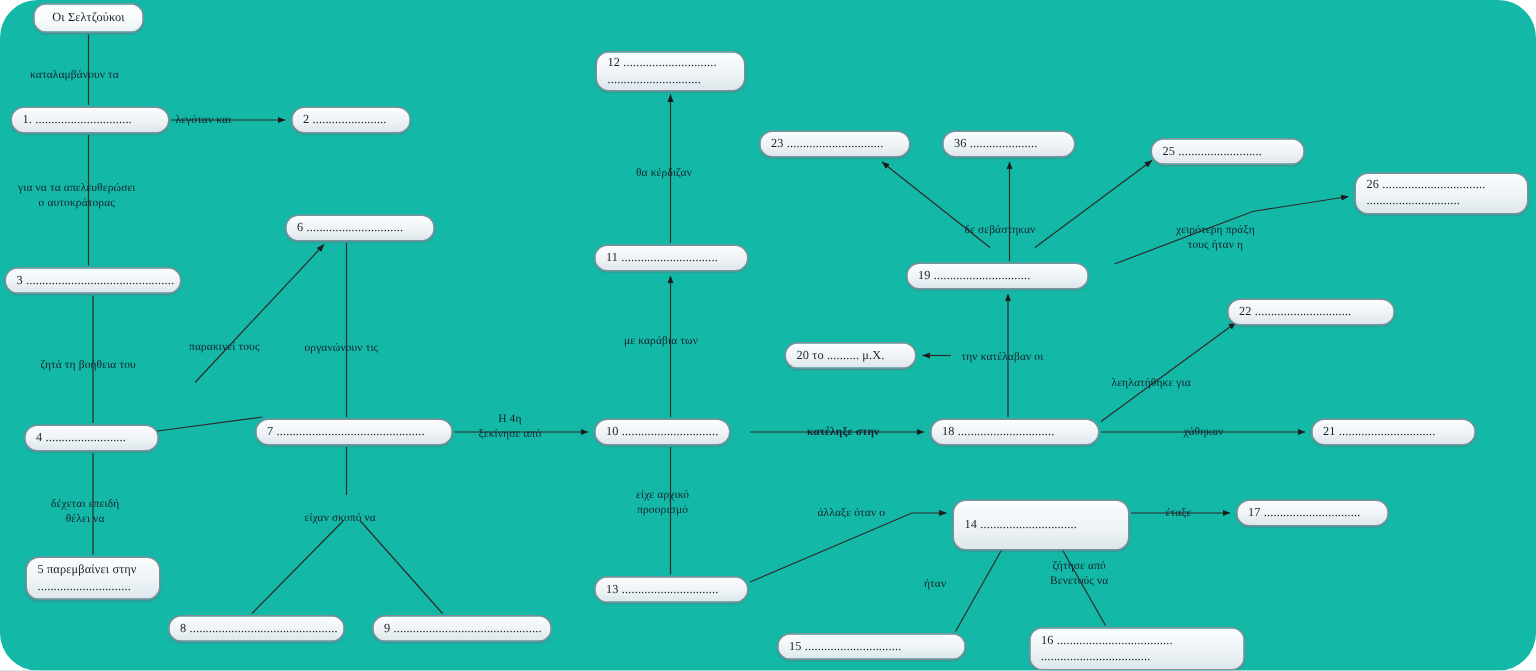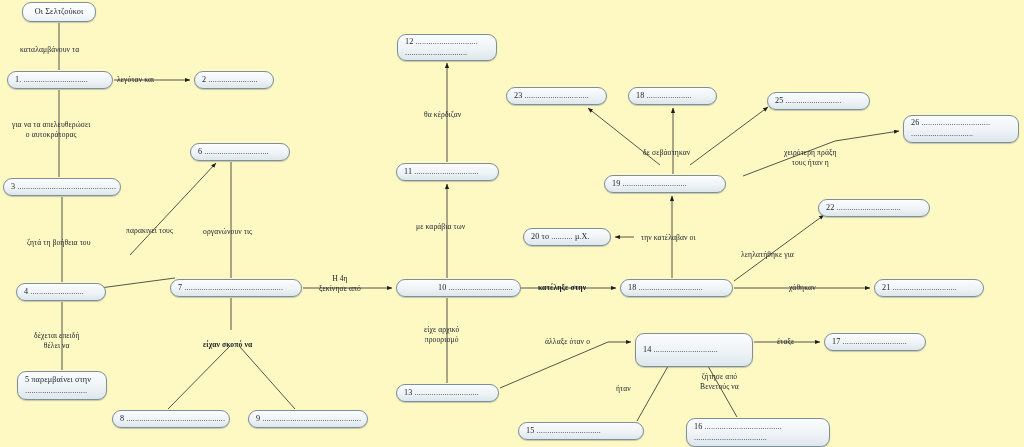--- a/index.html
+++ b/index.html
@@ -1,21 +1,22 @@
 <!DOCTYPE html>
 <html><head>
 <meta charset="utf-8">
 <style>
   html,body{margin:0;padding:0;background:#ffffff;}
   #canvas{
     position:relative;
     width:1024px;height:447px;
-    background:#fef9c3;
+    background:#14b8a6;
     font-family:"Liberation Serif", serif;
     overflow:hidden;
+    border-radius:25px;
   }
   svg.edges{position:absolute;left:0;top:0;width:1024px;height:447px;overflow:visible;}
 
   .node{
     position:absolute;
     box-sizing:border-box;
     border:1px solid #7d8f9a;
     border-radius:9px;
     background:linear-gradient(180deg,#fbfdfe 0%,#eef3f6 55%,#dee7ec 100%);
     box-shadow:0 1px 1px rgba(90,110,125,.35);
@@ -109,21 +110,21 @@
       </div>
       <div class="node" style="left: 170px; top: 279px; width: 132px; height: 18px;">
         <span class="ln">7 ..............................................</span>
       </div>
       <div class="node" style="left: 112px; top: 410px; width: 118px; height: 18px;">
         <span class="ln">8 ..............................................</span>
       </div>
       <div class="node" style="left: 248px; top: 410px; width: 120px; height: 18px;">
         <span class="ln">9 ..............................................</span>
       </div>
-      <div class="node" style="left: 396px; top: 279px; width: 125px; height: 18px; align-items: flex-end;">
+      <div class="node" style="left: 396px; top: 279px; width: 91px; height: 18px;">
         <span class="ln">10 ..............................</span>
       </div>
       <div class="node" style="left: 396px; top: 163px; width: 103px; height: 18px;">
         <span class="ln">11 ..............................</span>
       </div>
       <div class="node" style="left: 397px; top: 34px; width: 100px; height: 27px;">
         <span class="ln">12 .............................</span>
         <span class="ln">.............................</span>
       </div>
       <div class="node" style="left: 396px; top: 384px; width: 103px; height: 18px;">
@@ -154,39 +155,39 @@
       <div class="node" style="left: 874px; top: 279px; width: 110px; height: 18px;">
         <span class="ln">21 ..............................</span>
       </div>
       <div class="node" style="left: 818px; top: 199px; width: 112px; height: 18px;">
         <span class="ln">22 ..............................</span>
       </div>
       <div class="node" style="left: 506px; top: 87px; width: 101px; height: 18px;">
         <span class="ln">23 ..............................</span>
       </div>
       <div class="node" style="left: 628px; top: 87px; width: 89px; height: 18px;">
-        <span class="ln">18 .....................</span>
+        <span class="ln">36 .....................</span>
       </div>
       <div class="node" style="left: 767px; top: 92px; width: 103px; height: 18px;">
         <span class="ln">25 ..........................</span>
       </div>
       <div class="node" style="left: 903px; top: 115px; width: 116px; height: 28px;">
         <span class="ln">26 ................................</span>
         <span class="ln">.............................</span>
       </div>
     </div>
   <div id="label-layer">
       <div class="elabel" style="left: 20px; top: 45px;"><span class="ln">καταλαμβάνουν τα</span></div>
       <div class="elabel" style="left: 117px; top: 75px;"><span class="ln">λεγόταν και</span></div>
       <div class="elabel" style="left: 12px; top: 120px;"><span class="ln">για να τα απελευθερώσει</span><br><span class="ln">ο αυτοκράτορας</span></div>
       <div class="elabel" style="left: 27px; top: 238px;"><span class="ln">ζητά τη βοήθεια του</span></div>
       <div class="elabel" style="left: 34px; top: 331px;"><span class="ln">δέχεται επειδή</span><br><span class="ln">θέλει να</span></div>
       <div class="elabel" style="left: 126px; top: 226px;"><span class="ln">παρακινεί τους</span></div>
       <div class="elabel" style="left: 203px; top: 227px;"><span class="ln">οργανώνουν τις</span></div>
-      <div class="elabel" style="left: 203px; top: 340px; font-weight: bold;"><span class="ln">είχαν σκοπό να</span></div>
+      <div class="elabel" style="left: 203px; top: 340px;"><span class="ln">είχαν σκοπό να</span></div>
       <div class="elabel" style="left: 319px; top: 274px;"><span class="ln">Η 4η</span><br><span class="ln">ξεκίνησε από</span></div>
       <div class="elabel" style="left: 424px; top: 110px;"><span class="ln">θα κέρδιζαν</span></div>
       <div class="elabel" style="left: 416px; top: 222px;"><span class="ln">με καράβια των</span></div>
       <div class="elabel" style="left: 424px; top: 325px;"><span class="ln">είχε αρχικό</span><br><span class="ln">προορισμό</span></div>
       <div class="elabel" style="left: 538px; top: 283px; font-weight: bold;"><span class="ln">κατέληξε στην</span></div>
       <div class="elabel" style="left: 545px; top: 337px;"><span class="ln">άλλαξε όταν ο</span></div>
       <div class="elabel" style="left: 616px; top: 384px;"><span class="ln">ήταν</span></div>
       <div class="elabel" style="left: 700px; top: 372px;"><span class="ln">ζήτησε από</span><br><span class="ln">Βενετούς να</span></div>
       <div class="elabel" style="left: 777px; top: 337px;"><span class="ln">έταξε</span></div>
       <div class="elabel" style="left: 789px; top: 283px;"><span class="ln">χάθηκαν</span></div>

